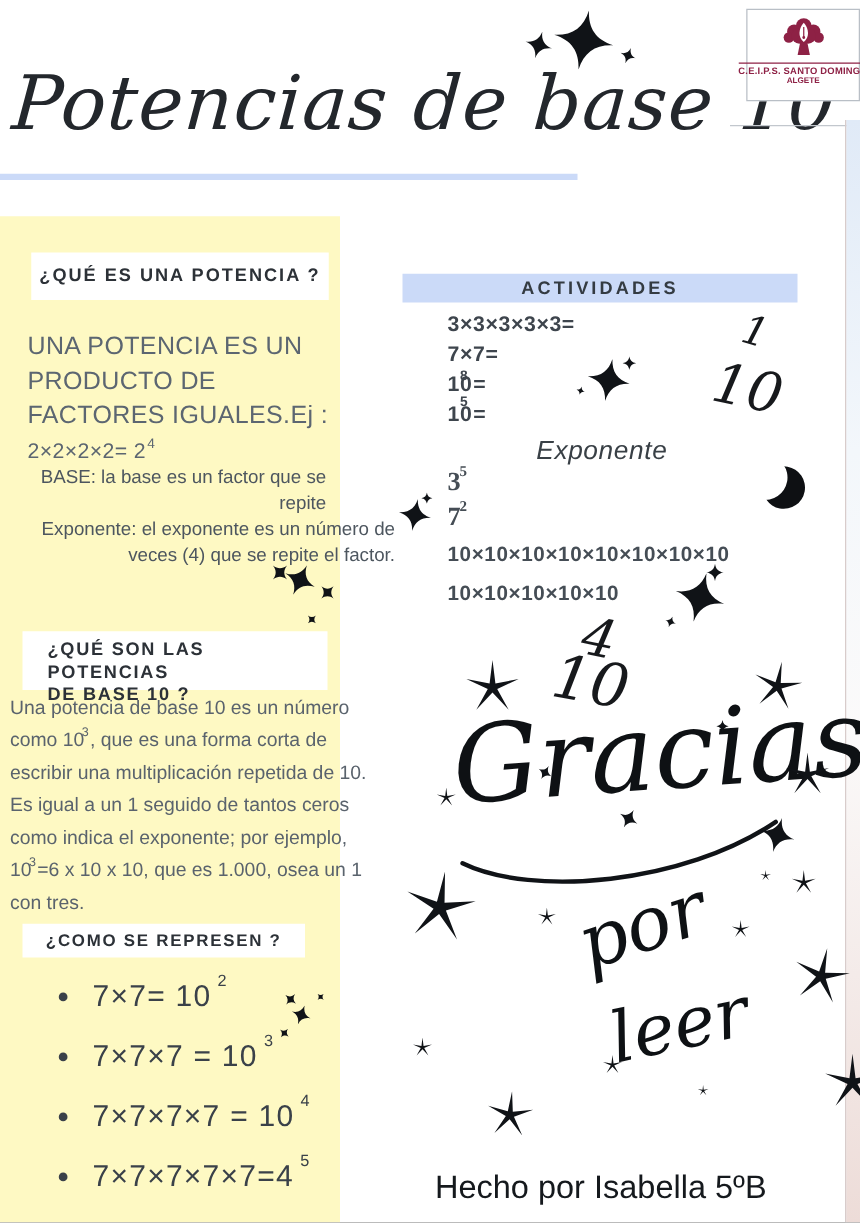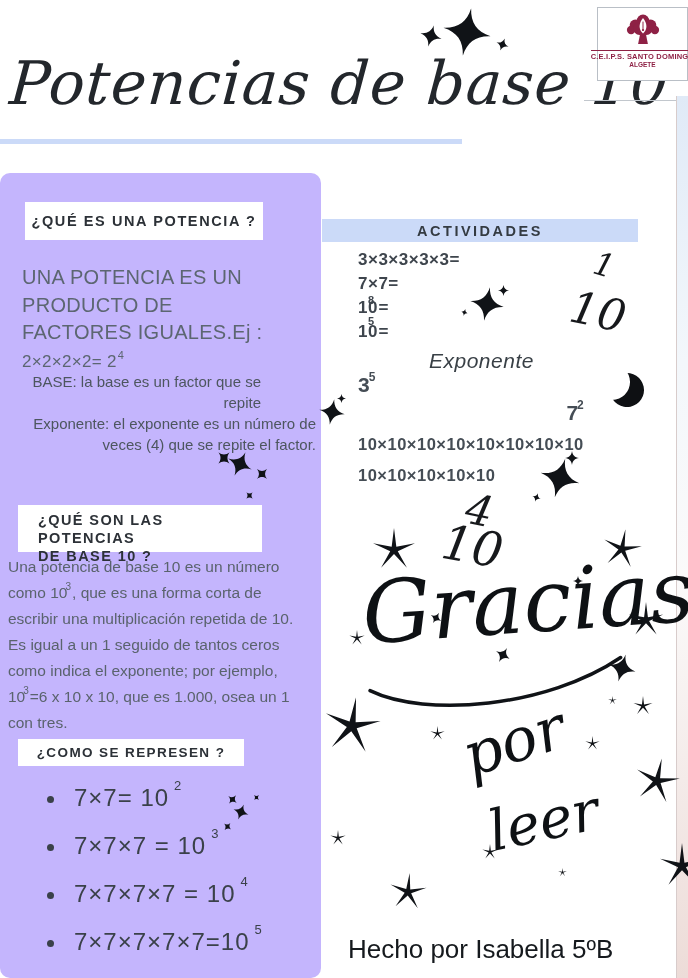--- a/index.html
+++ b/index.html
@@ -21,21 +21,21 @@
              border-top:1px solid #8e2145;padding-top:1px;letter-spacing:0.2px;}
   .logo-loc{font-size:6.5px;font-weight:bold;color:#8e2145;text-align:center;}
   .logo-rule{position:absolute;left:584px;top:100px;width:104px;height:1px;background:#c2c7cd;}
 
   
   .edge-strip{position:absolute;right:0;top:96px;width:11px;height:882px;
       background:linear-gradient(180deg,#e0eaf7 0%,#f3f7fb 30%,#fbfafa 55%,#eddcd8 100%);
       border-left:1px solid #d8cccb;}
 
   
-  .panel{position:absolute;left:0;top:173px;width:321px;height:805px;background:#c4b5fd;border-radius:10px;}
+  .panel{position:absolute;left:0;top:173px;width:272px;height:805px;background:#fef9c3;}
   .hbox{position:absolute;background:#ffffff;color:#2c3137;font-weight:bold;box-sizing:border-box;}
   .h1{left:25px;top:29px;width:238px;height:38px;font-size:14.5px;letter-spacing:1.6px;
       display:flex;align-items:center;justify-content:center;}
   .h2{left:18px;top:332px;width:244px;height:47px;font-size:14.5px;letter-spacing:1.4px;
       padding:6px 0 0 20px;line-height:18px;}
   .h3{left:18px;top:566px;width:226px;height:27px;font-size:13.5px;letter-spacing:1.4px;
       display:flex;align-items:center;justify-content:center;}
 
   .big-par{position:absolute;left:22px;top:91px;width:252px;margin:0;
            font-size:20px;line-height:1.38;color:#5c6671;letter-spacing:0.3px;}
@@ -63,24 +63,24 @@
   .act-list{position:absolute;left:358px;top:248px;font-size:17px;color:#3e454d;
             font-weight:bold;letter-spacing:0.5px;}
   .act-item{line-height:24px;height:24px;}
   .a-sup{font-size:11px;position:relative;top:-9px;margin-left:-10px;}
   .a-sup.high{top:-12px;}
   .a-post{margin-left:4px;}
 
   .respuestas{position:absolute;left:429px;top:349px;font-size:21px;font-style:italic;
               color:#394046;letter-spacing:0.5px;}
   .answers{position:absolute;left:358px;top:372px;color:#454d55;font-weight:bold;}
-  .ans-big{font-size:21px;line-height:26px;}
+  .ans-big{font-size:21px;line-height:26px;font-family:Liberation Serif, serif;}
   .ans-small{font-size:16.5px;line-height:25px;letter-spacing:0.5px;}
   .ans-sup{font-size:12px;position:relative;top:-11px;margin-left:-1px;}
-  .answers .gap1{margin-bottom:2px;} .answers .gap2{margin-bottom:6px;text-align:right;} .answers .gap3{margin-bottom:6px;}
+  .answers .gap1{margin-bottom:2px;} .answers .gap2{margin-bottom:6px;} .answers .gap3{margin-bottom:6px;}
 
   
   .hand{position:absolute;font-family:"DejaVu Serif",serif;font-style:italic;color:#17191c;}
   .hw-mark{left:594px;top:246px;font-size:32px;transform:rotate(16deg);}
   .hw-ten-top{left:570px;top:286px;font-size:44px;transform:rotate(12deg);}
   .hw-four{left:466px;top:486px;font-size:42px;transform:rotate(12deg);}
   .hw-ten-bottom{left:442px;top:518px;font-size:48px;transform:rotate(10deg);}
 
   
   .moon{position:absolute;left:594px;top:364px;width:36px;height:36px;border-radius:50%;
@@ -148,21 +148,21 @@
     </div>
     <p class="base10-par"><span>Una potencia de base 10 es un número como 10</span><sup class="i-sup">3</sup><span>, que es una forma corta de escribir una multiplicación repetida de 10. Es igual a un 1 seguido de tantos ceros como indica el exponente; por ejemplo, 10</span><sup class="i-sup">3</sup><span>=6 x 10 x 10, que es 1.000, osea un 1 con tres.</span></p>
 
     <div class="hbox h3">
       <span>¿COMO SE REPRESEN ?</span>
     </div>
     <ul class="bullets">
       <li><span>7×7= 10</span><sup class="b-sup">2</sup></li>
       <li><span>7×7×7 = 10</span><sup class="b-sup">3</sup></li>
       <li><span>7×7×7×7 = 10</span><sup class="b-sup">4</sup></li>
-      <li><span>7×7×7×7×7=10</span><sup class="b-sup">5</sup></li>
+      <li><span>7×7×7×7×7=4</span><sup class="b-sup">5</sup></li>
     </ul>
   </div>
 
   <div class="act-bar">
     <span>ACTIVIDADES</span>
   </div>
   <div class="act-list">
     <div class="act-item"><span>3×3×3×3×3=</span></div>
     <div class="act-item"><span>7×7=</span></div>
     <div class="act-item"><span>10</span><sup class="a-sup">8</sup><span class="a-post">=</span></div>

